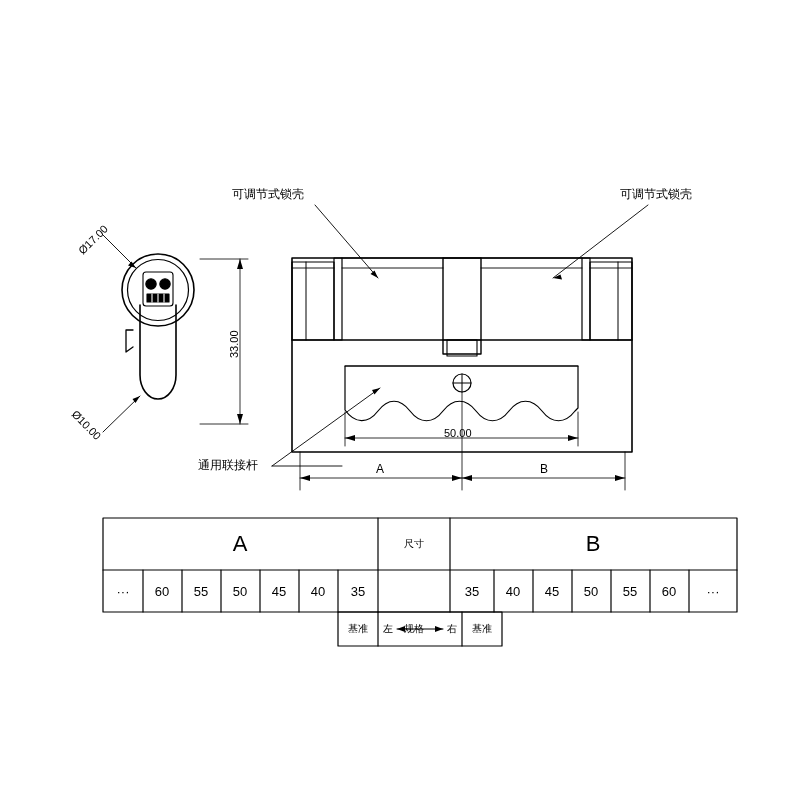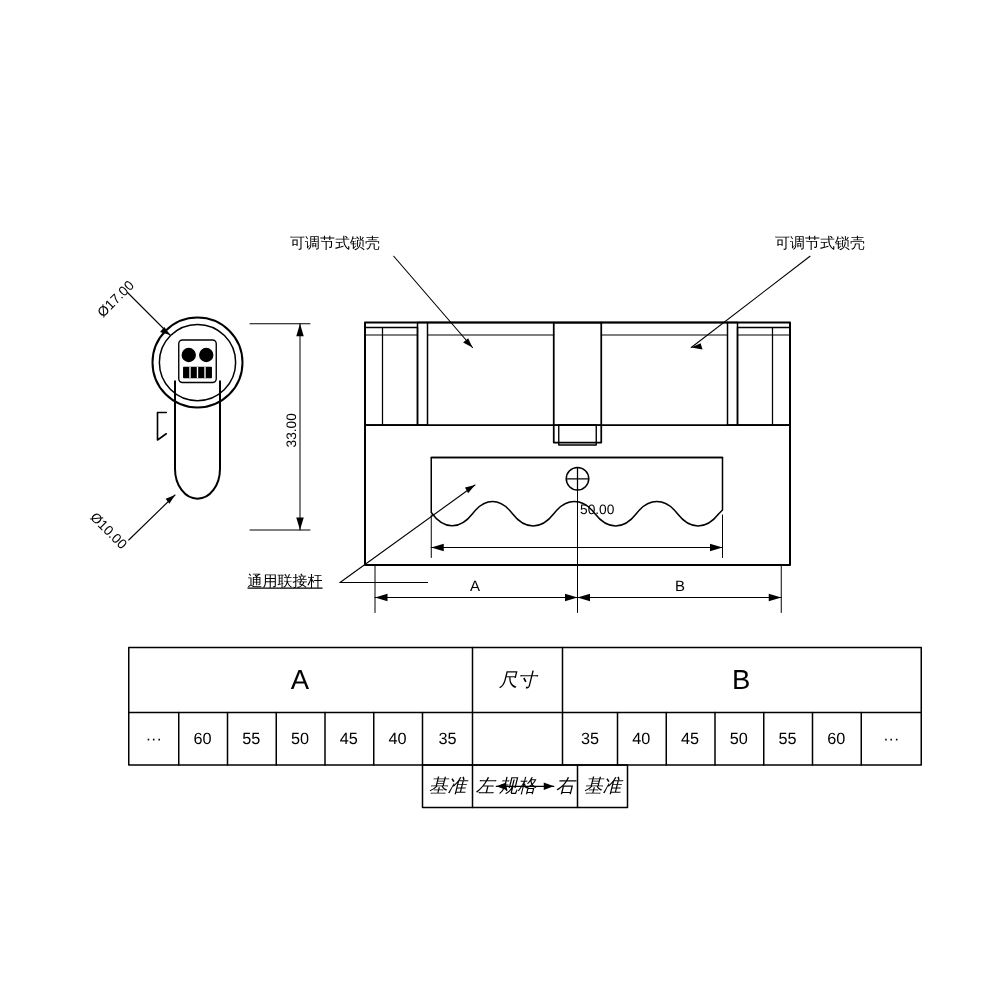--- a/index.html
+++ b/index.html
@@ -51,22 +51,21 @@
   .tbl-txt {
     position: absolute;
     font-size: 13px;
     white-space: nowrap;
     text-align: center;
   }
   .tbl-big {
     font-size: 22px;
   }
   .tbl-cn {
-    font-size: 15px;
-    font-style: italic;
+    font-size: 10px;
   }
   .center-abs {
     transform: translate(-50%, -50%);
   }
 </style>
 </head>
 <body>
 
 <div id="stage">
 
@@ -215,28 +214,28 @@
           <path d="M397 629 L405 626 L405 632 Z" fill="#000" stroke="none"></path>
           <path d="M443 629 L435 626 L435 632 Z" fill="#000" stroke="none"></path>
         </g>
       </g>
 
     </g>
   </svg>
 
   <div class="lbl lbl-cn" style="left:232px; top:188px;">可调节式锁壳</div>
   <div class="lbl lbl-cn" style="left:620px; top:188px;">可调节式锁壳</div>
-  <div class="lbl lbl-cn" style="left:198px; top:459px;text-decoration:underline;">通用联接杆</div>
+  <div class="lbl lbl-cn" style="left:198px; top:459px;">通用联接杆</div>
 
   <div class="dim rot45" style="left:76px; top:248px;">Ø17.00</div>
   <div class="dim" style="left:78px; top:408px; transform-origin:left top; transform:rotate(45deg);">Ø10.00</div>
 
   <div class="dim rot90" style="left:228px; top:358px;">33.00</div>
 
-  <div class="dim" style="left:444px; top:402px;margin-left:20px;">50.00</div>
+  <div class="dim" style="left:444px; top:427px;">50.00</div>
 
   <div class="dim" style="left:376px; top:462px; font-size:12px;">A</div>
   <div class="dim" style="left:540px; top:462px; font-size:12px;">B</div>
 
   <div class="tbl-txt tbl-big center-abs" style="left:240px; top:544px;">A</div>
   <div class="tbl-txt tbl-cn center-abs" style="left:414px; top:544px;">尺寸</div>
   <div class="tbl-txt tbl-big center-abs" style="left:593px; top:544px;">B</div>
 
   <div class="tbl-txt center-abs" style="left:123px; top:591px;">···</div>
   <div class="tbl-txt center-abs" style="left:162px; top:591px;">60</div>

